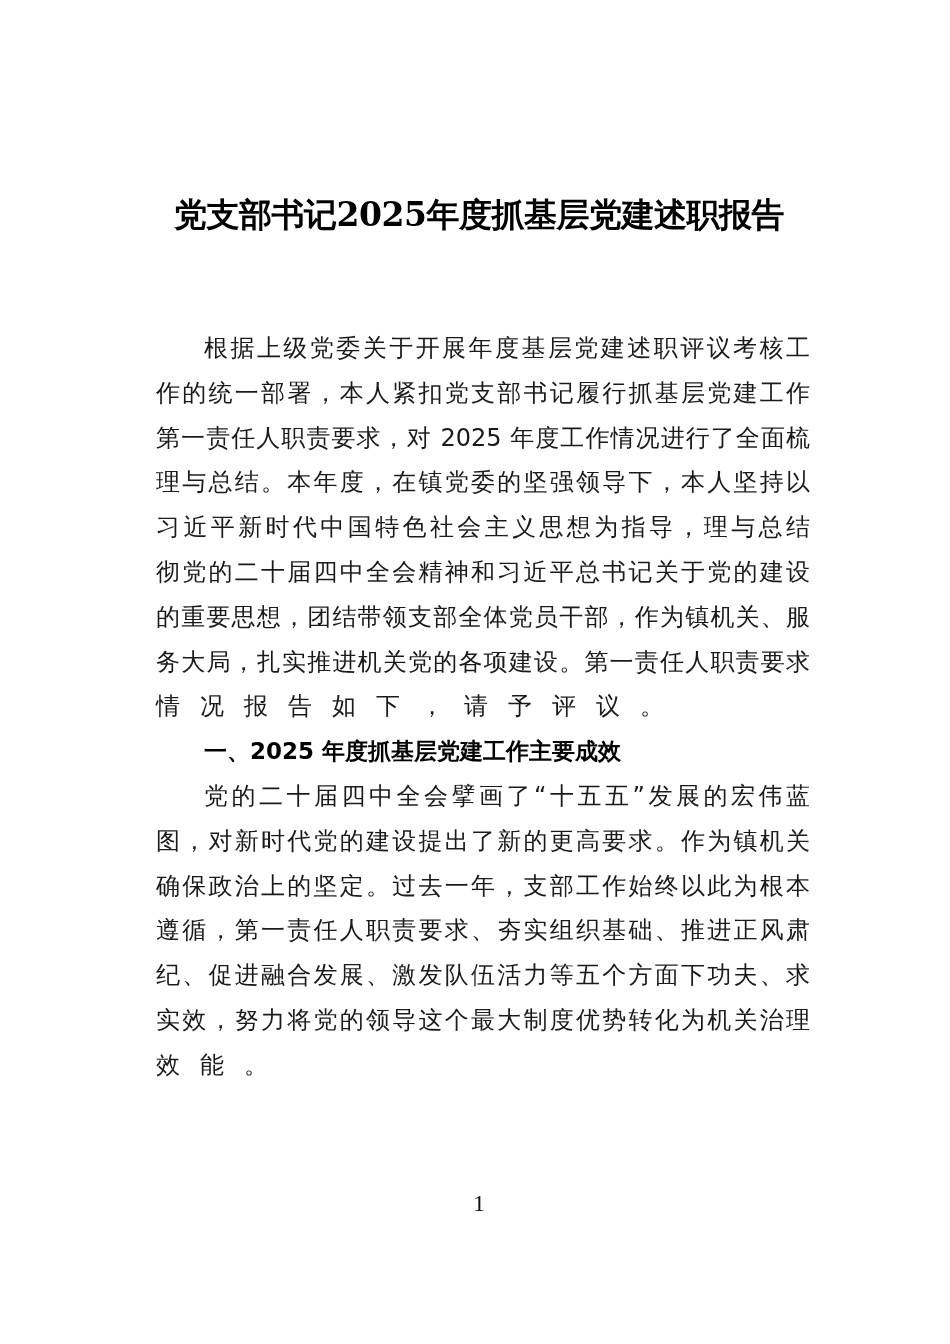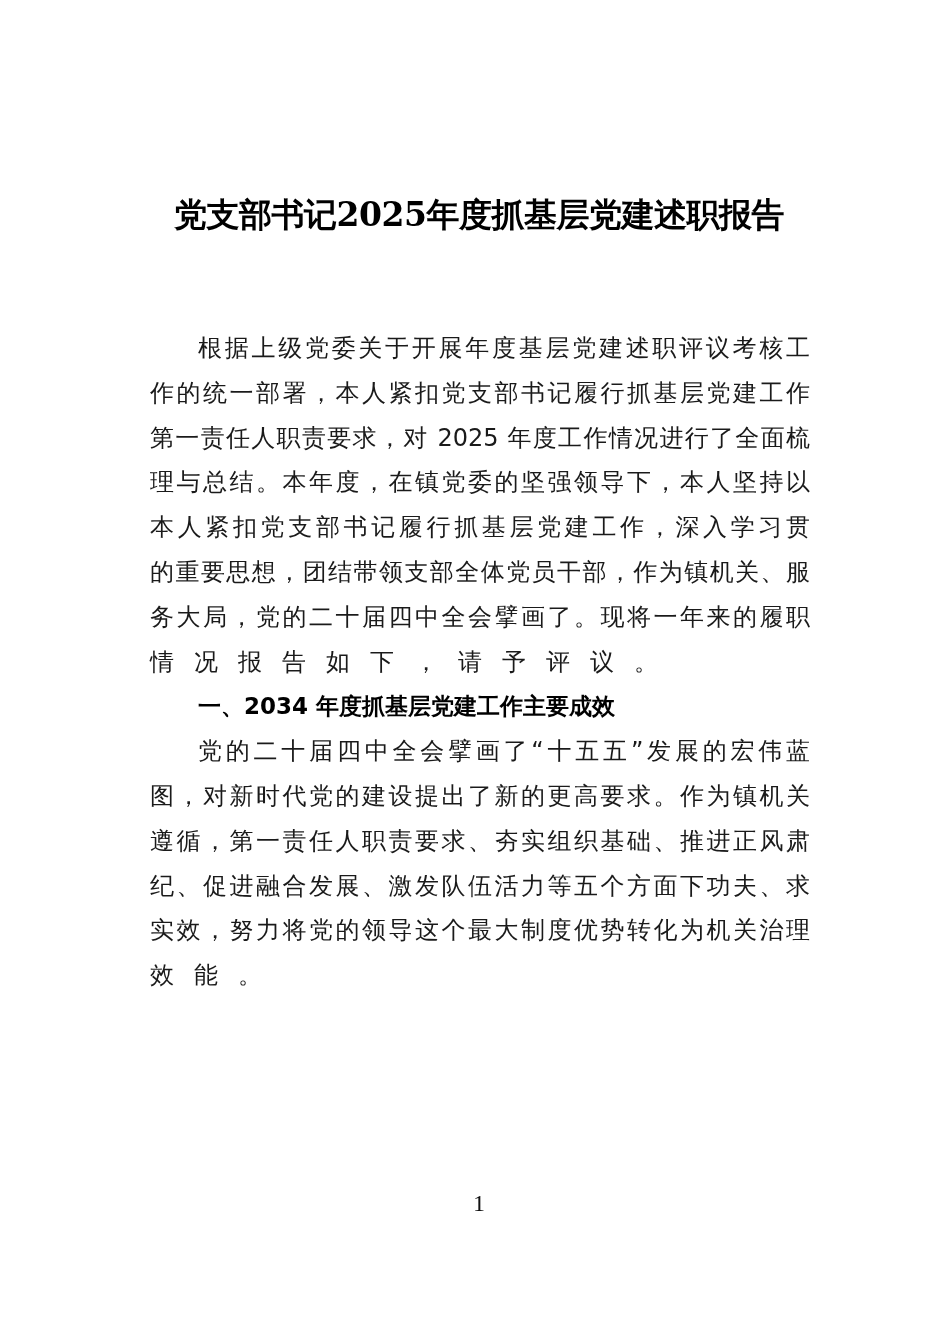--- a/index.html
+++ b/index.html
@@ -45,20 +45,21 @@
       display: block;
       height: 44.8px;
       line-height: 44.8px;
       font-size: 24px;
       text-align: justify;
       text-align-last: justify;
       white-space: nowrap;
       font-family: "DejaVu Sans", "Liberation Sans", sans-serif;
       font-weight: normal;
       color: #1a1a1a;
+      margin-left: 6px;
     }
     .line.indent {
       padding-left: 48px;
     }
     .line.last {
       text-align-last: left;
       letter-spacing: 20px;
     }
     .line.heading {
       font-family: "DejaVu Sans", "Liberation Sans", sans-serif;
@@ -88,33 +89,35 @@
 
   <div class="title">党支部书记2025年度抓基层党建述职报告</div>
 
   <div class="body-text">
 
     <div class="paragraph">
       <span class="line indent">根据上级党委关于开展年度基层党建述职评议考核工</span>
       <span class="line">作的统一部署，本人紧扣党支部书记履行抓基层党建工作</span>
       <span class="line">第一责任人职责要求，对 2025 年度工作情况进行了全面梳</span>
       <span class="line">理与总结。本年度，在镇党委的坚强领导下，本人坚持以</span>
-      <span class="line">本人紧扣党支部书记履行抓基层党建工作，深入学习贯</span>
+      <span class="line">习近平新时代中国特色社会主义思想为指导，理与总结</span>
+      <span class="line">彻党的二十届四中全会精神和习近平总书记关于党的建设</span>
       <span class="line">的重要思想，团结带领支部全体党员干部，作为镇机关、服</span>
-      <span class="line">务大局，党的二十届四中全会擘画了。现将一年来的履职</span>
+      <span class="line">务大局，扎实推进机关党的各项建设。第一责任人职责要求</span>
       <span class="line last">情况报告如下，请予评议。</span>
     </div>
 
     <div class="paragraph">
-      <span class="line heading">一、2034 年度抓基层党建工作主要成效</span>
+      <span class="line heading">一、2025 年度抓基层党建工作主要成效</span>
     </div>
 
     <div class="paragraph">
       <span class="line indent">党的二十届四中全会擘画了“十五五”发展的宏伟蓝</span>
       <span class="line">图，对新时代党的建设提出了新的更高要求。作为镇机关</span>
+      <span class="line">确保政治上的坚定。过去一年，支部工作始终以此为根本</span>
       <span class="line">遵循，第一责任人职责要求、夯实组织基础、推进正风肃</span>
       <span class="line">纪、促进融合发展、激发队伍活力等五个方面下功夫、求</span>
       <span class="line">实效，努力将党的领导这个最大制度优势转化为机关治理</span>
       <span class="line last">效能。</span>
     </div>
 
   </div>
 
   <div class="page-number">1</div>
 

